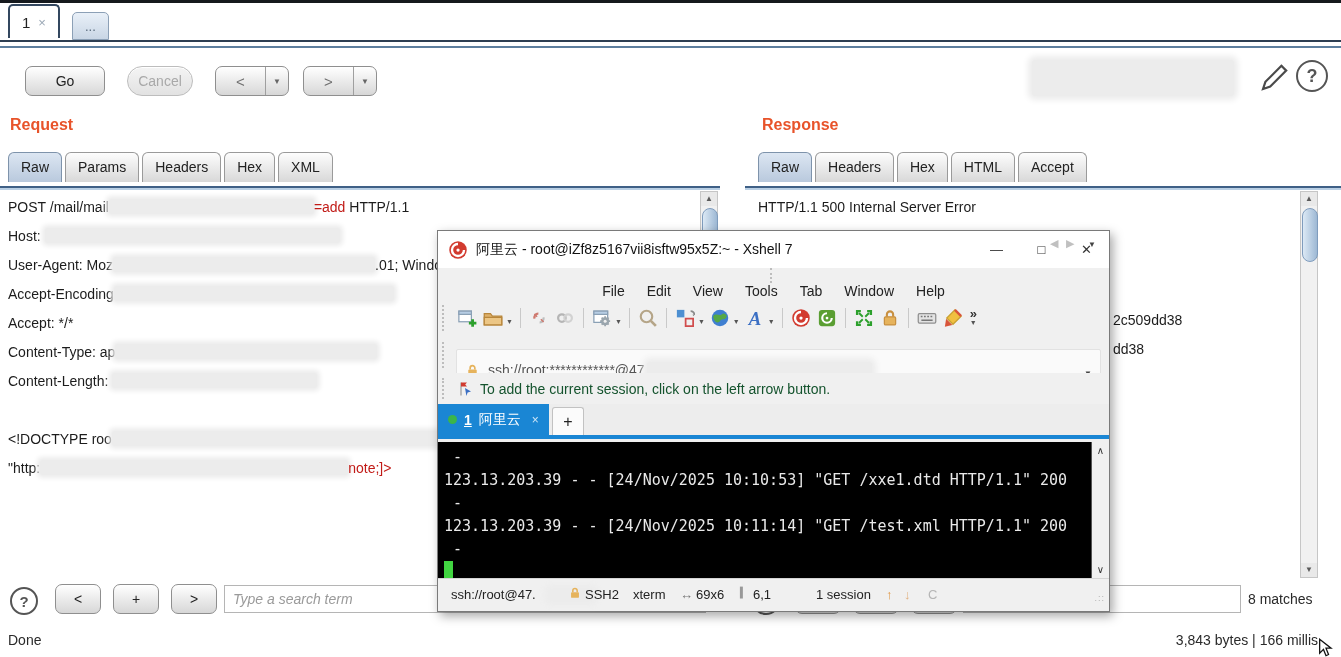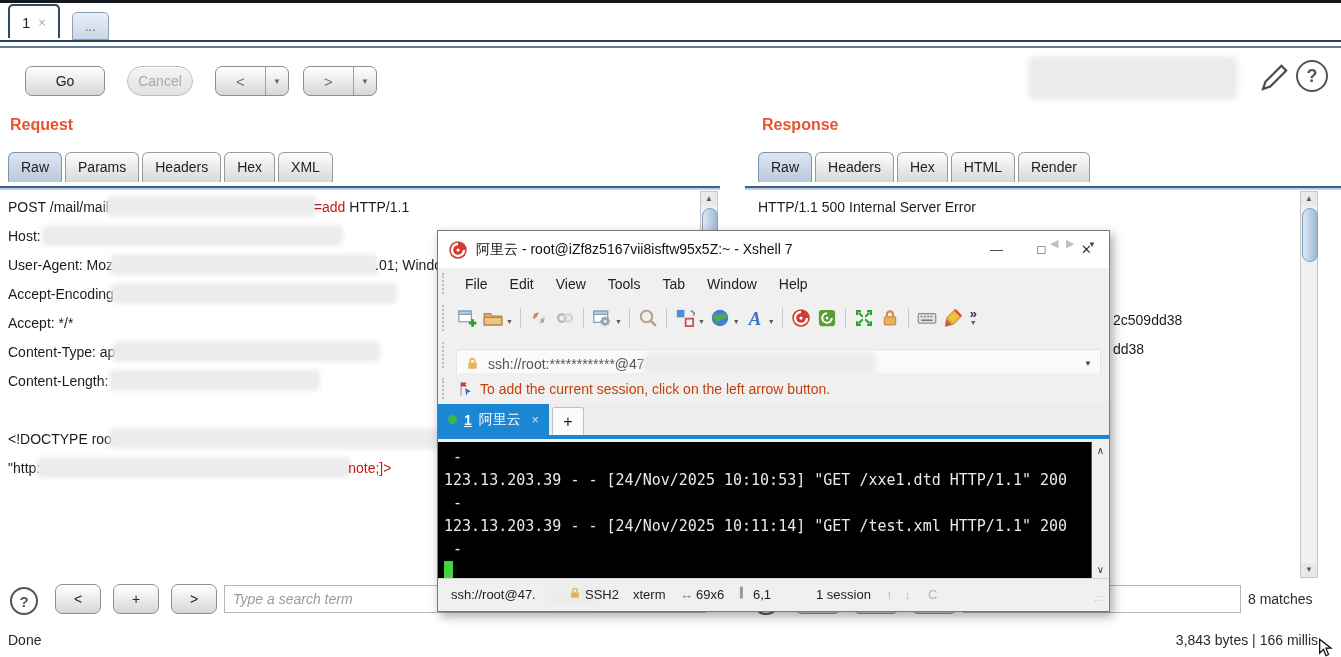--- a/index.html
+++ b/index.html
@@ -47,23 +47,23 @@
           border:1px solid #7a7a7a;box-shadow:3px 4px 10px rgba(0,0,0,.35);box-sizing:border-box;z-index:50;}
   .xtitle{position:absolute;left:0;top:0;right:0;height:37px;background:#fff;display:flex;align-items:center;}
   .xtitle .t{font-size:14px;color:#111;margin-left:8px;}
   .winctl{width:45px;height:37px;display:flex;align-items:center;justify-content:center;font-size:13px;color:#333;}
   .xbar{position:absolute;left:0;right:0;background:#f0f0f0;display:flex;align-items:center;}
   .grip{width:4px;height:70%;border-left:2px dotted #bdbdbd;margin:0 6px 0 4px;}
   .xmenu-item{padding:0 11px;font-size:14px;color:#222;}
   .tico{width:24px;height:24px;display:flex;align-items:center;justify-content:center;margin:0 1px;}
   .tsep{width:1px;height:20px;background:#c9c9c9;margin:0 5px;}
   .caret{font-size:7px;color:#555;margin:6px 2px 0 0;}
-  .addrfield{flex:1;height:28px;background:#fafafa;border:1px solid #e2e2e2;margin:17px 8px 0 2px;display:flex;align-items:center;
+  .addrfield{flex:1;height:28px;background:#fafafa;border:1px solid #e2e2e2;margin:17px 8px 0 2px;display:flex;align-items:flex-end;
              font-size:14px;color:#555;padding:0 8px;border-radius:2px;position:relative;}
-  .infotxt{font-size:14px;color:#c2410c;margin-left:6px;}
+  .infotxt{font-size:14px;color:#14532d;margin-left:6px;}
   .stab{position:absolute;left:0;top:0;height:31px;background:#1a86d4;color:#fff;display:flex;align-items:center;
         padding:0 10px;font-size:14px;gap:7px;}
   .stab .dot{width:9px;height:9px;border-radius:50%;background:#3bb54a;}
   .stab .num{text-decoration:underline;font-weight:bold;}
   .stab .x{color:#cfe6f7;font-size:12px;margin-left:4px;}
   .plustab{position:absolute;height:27px;width:30px;top:0;background:#fbfbfb;border:1px solid #c2c2c2;border-bottom:none;
            border-radius:3px 3px 0 0;display:flex;align-items:center;justify-content:center;font-size:16px;color:#222;}
   .tabnav{position:absolute;top:6px;font-size:11px;color:#c0c0c0;}
   .term{position:absolute;left:0;top:211px;width:653px;height:137px;background:#000;overflow:hidden;}
   .tline{font-family:"DejaVu Sans Mono",monospace;font-size:15px;line-height:23px;color:#e9e9e9;white-space:pre;padding-left:6px;}
@@ -136,21 +136,21 @@
   <div class="vthumb" style="top:16px;height:88px;"></div>
   <div class="varrow" style="bottom:0;">▼</div>
 </div>
 
 <div class="abs sectitle" style="left:762px;top:116px;">Response</div>
 <div id="resp-tabs" class="ftabs" style="left:758px;top:152px;">
     <div class="ftab active">Raw</div>
     <div class="ftab">Headers</div>
     <div class="ftab">Hex</div>
     <div class="ftab">HTML</div>
-    <div class="ftab">Render</div>
+    <div class="ftab">Accept</div>
   </div>
 <div class="abs" style="left:745px;top:186px;width:596px;">
   <div class="edrule1"></div>
     <div class="edrule2"></div>
 </div>
 <div id="resp-lines" class="abs editor" style="left:758px;top:193px;width:536px;">
     <div class="eline"><span>HTTP/1.1 500 Internal Server Error</span></div>
     <div class="eline"><span>Cache-Control: private</span></div>
   </div>
 <div id="resp-frags">
@@ -191,21 +191,21 @@
           <path d="M8 3.2a4.8 4.8 0 104.8 4.8" fill="none" stroke="#fff" stroke-width="1.9"></path>
           <circle cx="8" cy="8" r="1.3" fill="#fff"></circle>
         </svg>
       </span>
     <span class="t">阿里云 - root@iZf8z5167vii8isftw95x5Z:~ - Xshell 7</span>
     <span style="flex:1"></span>
     <span class="winctl">—</span>
     <span class="winctl">□</span>
     <span class="winctl">✕</span>
   </div>
-  <div class="xbar" style="top:37px;height:31px;">
+  <div class="xbar" style="top:37px;height:31px;flex-direction:column;">
     <span class="grip"></span>
     <span id="xmenu" style="display:flex;">
         <span class="xmenu-item">File</span>
         <span class="xmenu-item">Edit</span>
         <span class="xmenu-item">View</span>
         <span class="xmenu-item">Tools</span>
         <span class="xmenu-item">Tab</span>
         <span class="xmenu-item">Window</span>
         <span class="xmenu-item">Help</span>
       </span>

